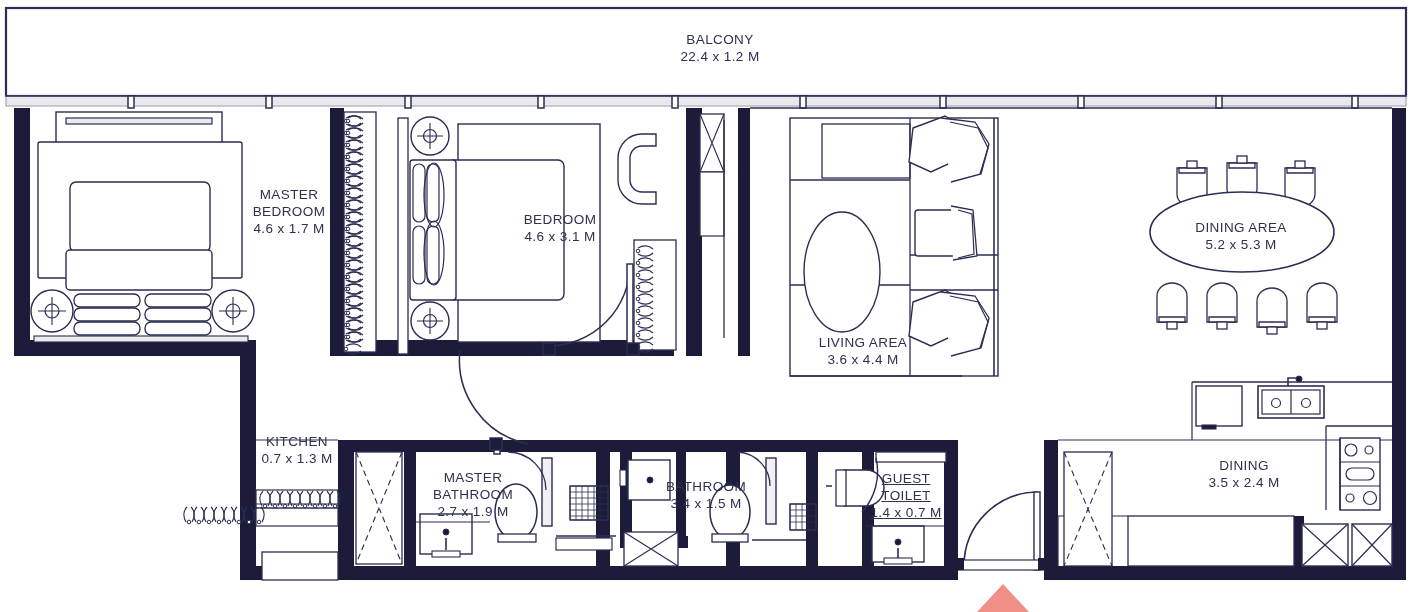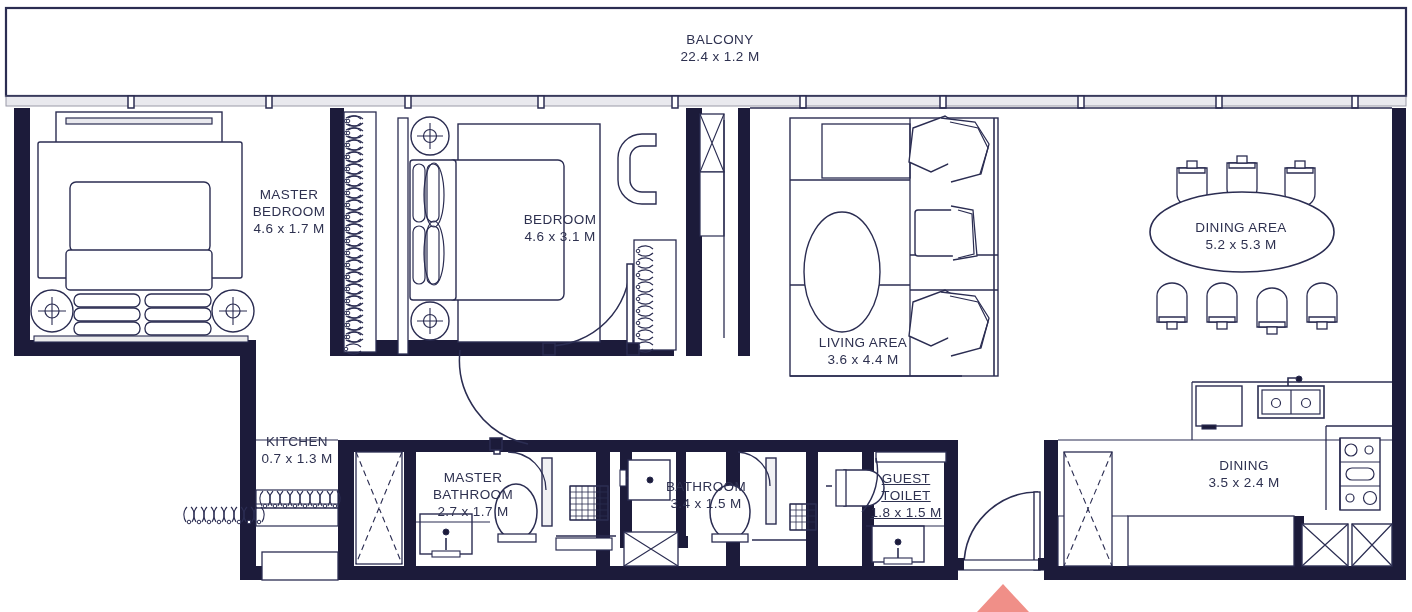--- a/index.html
+++ b/index.html
@@ -457,27 +457,27 @@
   </div>
 
   <div class="rlabel" style="left:297px;top:433px;transform:translate(-50%,0);">
     <span class="nm">KITCHEN</span>
     <span class="dim">0.7 x 1.3 M</span>
   </div>
 
   <div class="rlabel" style="left:473px;top:469px;transform:translate(-50%,0);">
     <span class="nm">MASTER</span>
     <span class="nm">BATHROOM</span>
-    <span class="dim">2.7 x 1.7 M</span>
+    <span class="dim">2.7 x 1.9 M</span>
   </div>
 
   <div class="rlabel" style="left:706px;top:478px;transform:translate(-50%,0);">
     <span class="nm">BATHROOM</span>
     <span class="dim">3.4 x 1.5 M</span>
   </div>
 
   <div class="rlabel" style="left:906px;top:470px;transform:translate(-50%,0);text-decoration:underline;">
     <span class="nm">GUEST</span>
     <span class="nm">TOILET</span>
-    <span class="dim">1.8 x 1.5 M</span>
+    <span class="dim">1.4 x 0.7 M</span>
   </div>
 
 </div>
 
 </body></html>

